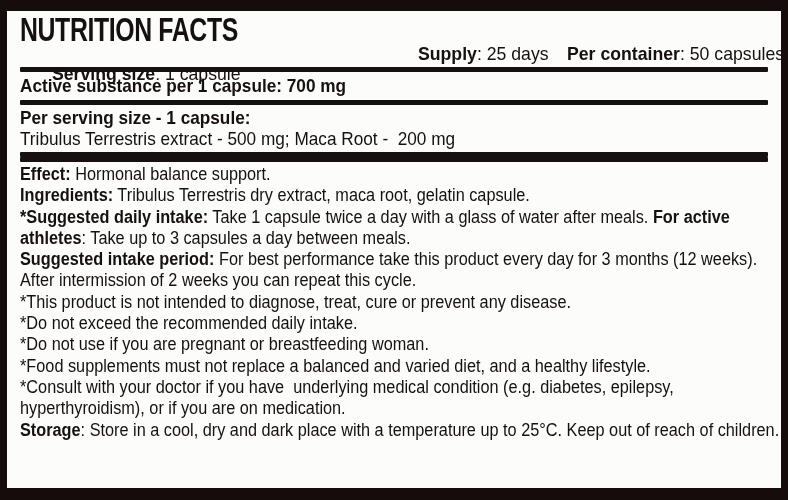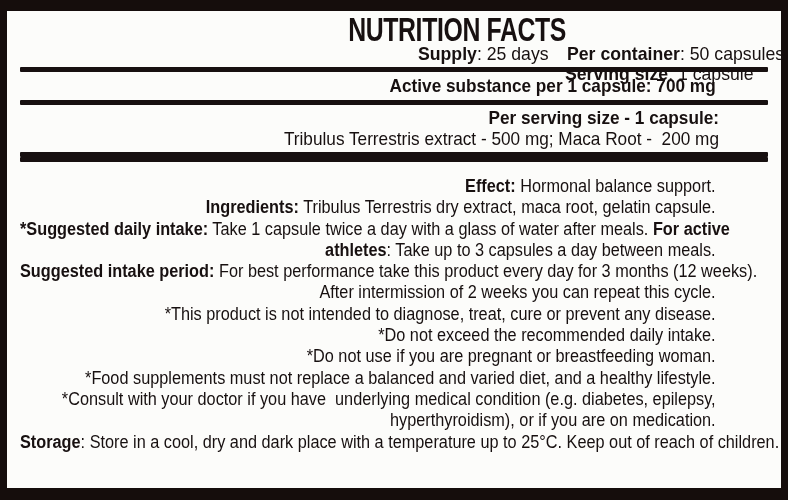--- a/index.html
+++ b/index.html
@@ -5,43 +5,42 @@
   html,body{margin:0;padding:0;background:#ffffff;}
   body{width:788px;height:500px;overflow:hidden;}
   .frame{
     box-sizing:border-box;
     width:788px;height:500px;
     border:solid #150d0c;
     border-width:11px 7px 12px 7px;
     background:#fcfcfa;
     font-family:"Liberation Sans",sans-serif;
     color:#171010;
-    text-align:right;
   }
   .content{position:relative;padding:3px 13px 0 13px;}
   .title{
     margin:0;height:30px;line-height:30px;
     font-size:34px;font-weight:bold;letter-spacing:-0.5px;
     transform:scaleX(0.73);transform-origin:0 50%;
     white-space:pre;
   }
   .serving-row{
     position:relative;height:20px;margin-top:0;
     font-size:19px;line-height:20px;white-space:pre;
   }
   .pair{display:inline-block;transform:scaleX(0.93);transform-origin:0 50%;white-space:pre;}
   .abs{position:absolute;top:0;}
   .b{font-weight:bold;}
   .bar{height:5px;background:#171010;border-radius:1px;}
   .bar.first{margin-top:3px;}
   .section{padding:3px 0 4px 0;}
-  .section.multi{padding:2px 0 3px 0;margin-left:48px;}
+  .section.multi{padding:2px 0 3px 0;}
   .line{white-space:pre;transform:scaleX(0.93);transform-origin:0 50%;}
   .sec-line{font-size:18.5px;line-height:21px;}
-  .body-lines{margin-top:14px;}
+  .body-lines{margin-top:2px;}
   .body-line{font-size:17.5px;line-height:21.3px;}
 </style>
 </head>
 <body>
 
 <div class="frame">
   <div class="content">
 
     <h1 class="title">NUTRITION FACTS</h1>
 

